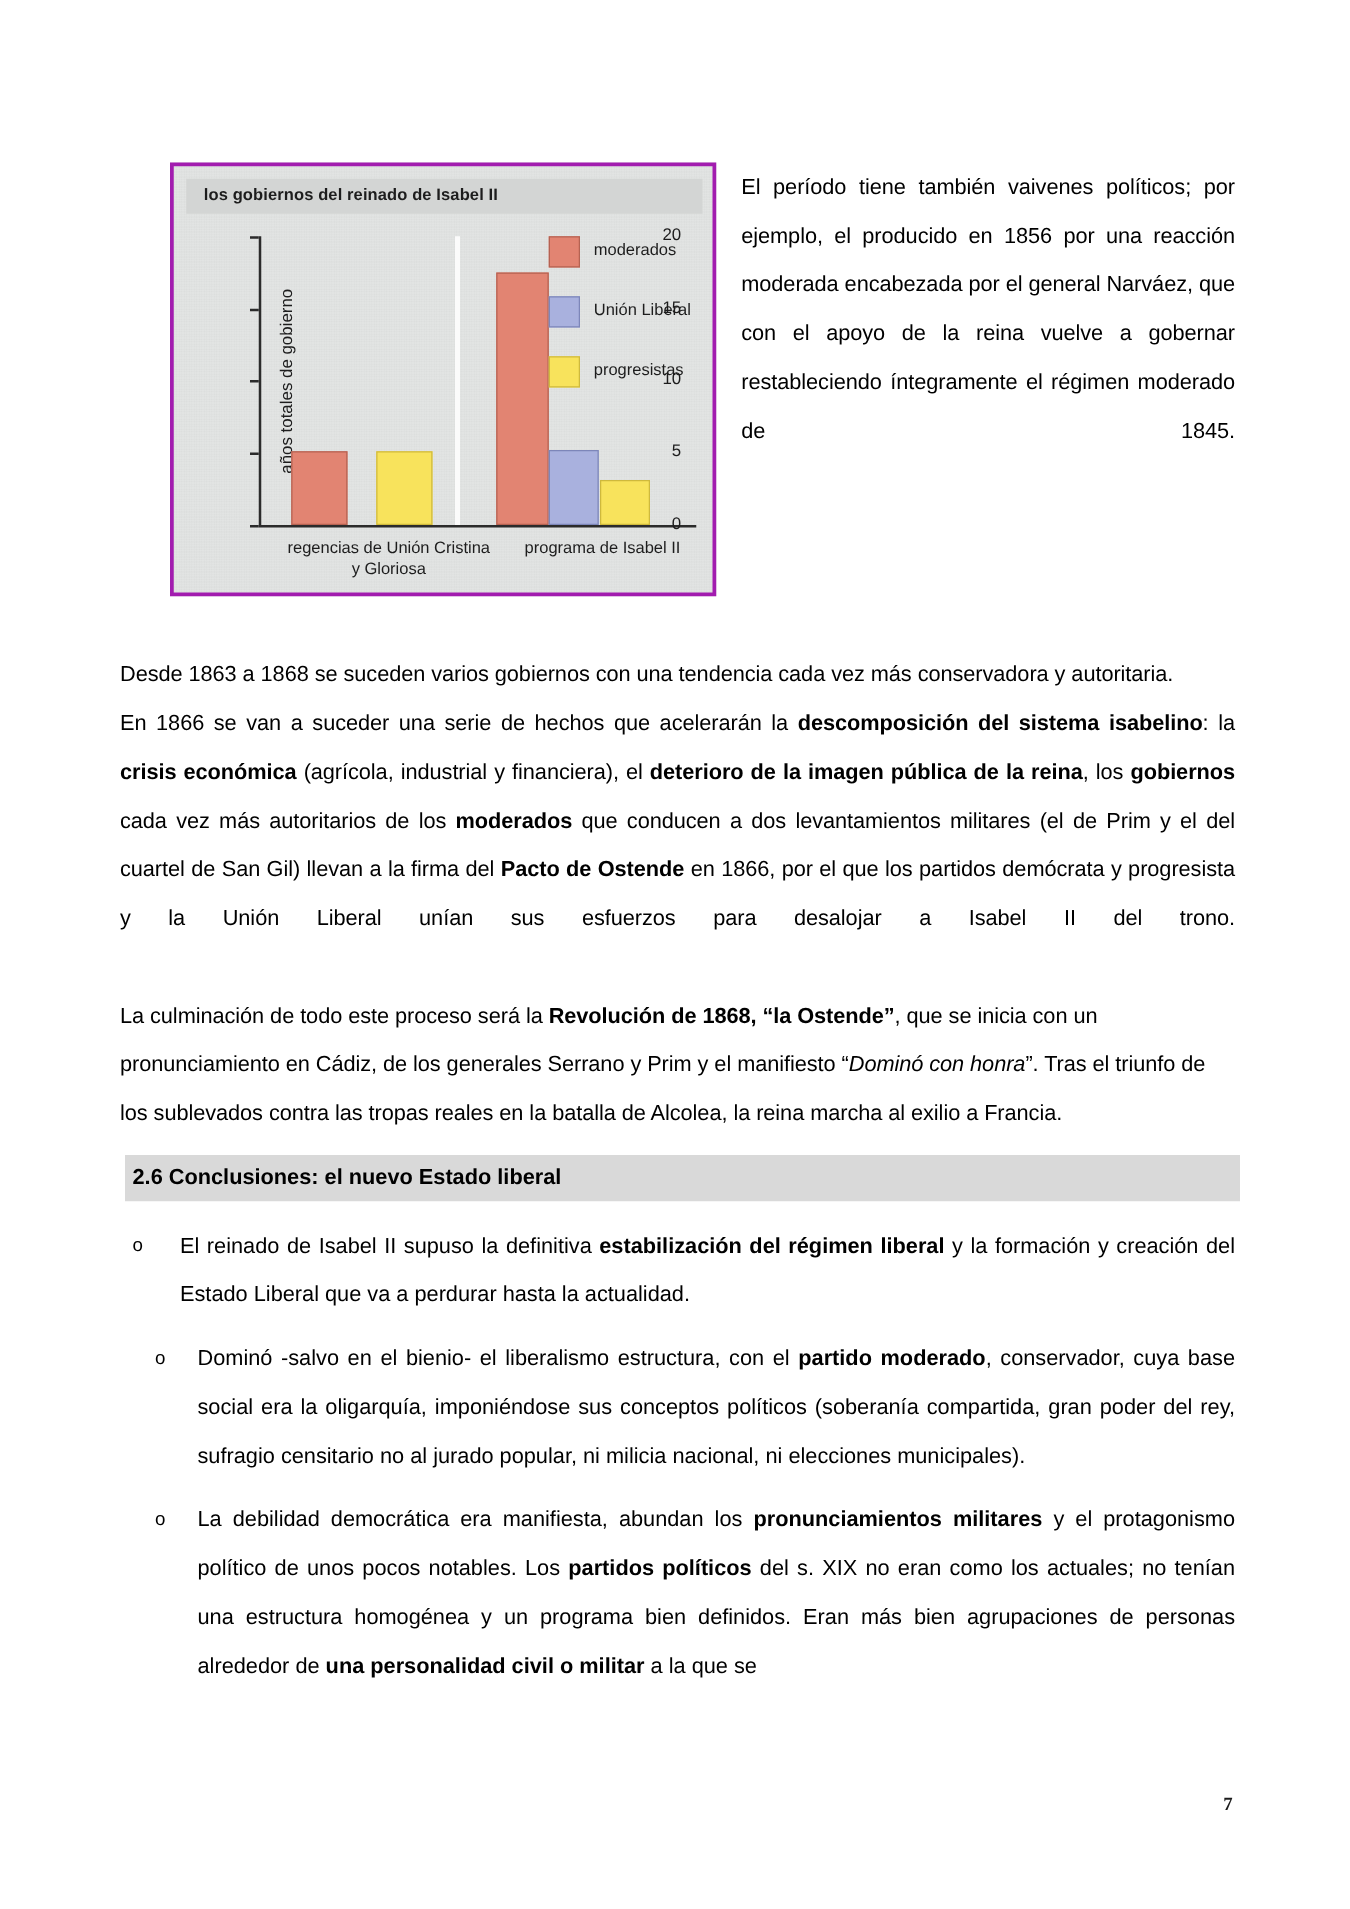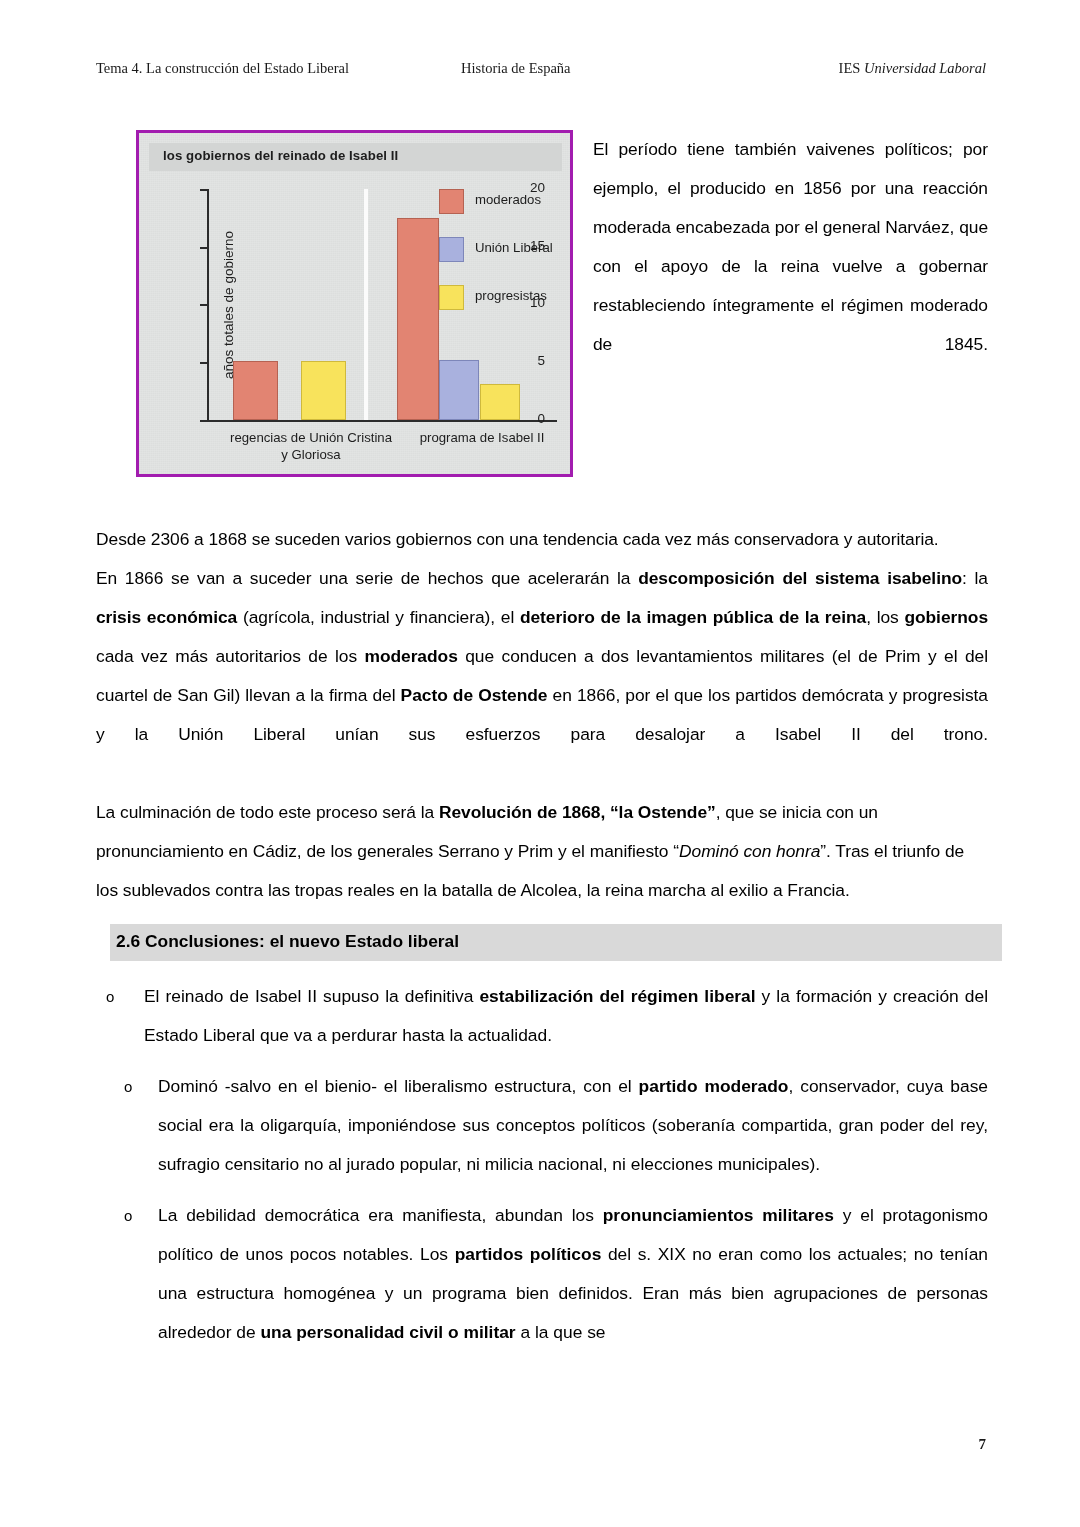--- a/index.html
+++ b/index.html
@@ -209,21 +209,21 @@
     position: absolute;
     left: 36px;
     top: 3px;
     font-size: 13.2px;
     color: #1d1d1d;
     white-space: nowrap;
   }
 
   
   .section-heading {
-    margin: 14px 0 0 14px;
+    margin: 14px 0 0 4px;
     background: #d9d9d9;
     font-size: 17.4px;
     font-weight: bold;
     padding: 7px 6px 9px 6px;
     box-sizing: border-box;
     width: 892px;
   }
 
   
   ul.lvl1, ul.lvl2 {
@@ -262,25 +262,20 @@
     color: #1a1a1a;
   }
 
   .clearfix::after { content: ""; display: block; clear: both; }
 </style>
 </head>
 <body>
 
 <div class="page">
 
-  <div class="doc-header">
-    <span class="hdr-left">Tema 4. La construcción del Estado Liberal</span>
-    <span class="hdr-center">Historia de España</span>
-    <span class="hdr-right"><span>IES </span><span class="ital">Universidad Laboral</span></span>
-  </div>
 
   <div class="content">
 
     <div class="clearfix">
 
       <div class="figure-float">
         <div class="chart-box">
           <div class="chart-noise"></div>
 
           <div class="chart-title-band"></div>
@@ -336,21 +331,21 @@
             </div>
             <div class="legend-row">
               <span class="legend-swatch progresistas"></span>
               <span class="legend-text">progresistas</span>
             </div>
           </div>
         </div>
       </div>
 
       <p class="para"><span>El período tiene también vaivenes políticos; por ejemplo, el producido en 1856 por una reacción moderada encabezada por el general Narváez, que con el apoyo de la reina vuelve a gobernar restableciendo íntegramente el régimen moderado de 1845.</span></p>
-      <p class="para nojust"><span>Desde 2306 a 1868 se suceden varios gobiernos con una tendencia cada vez más conservadora y autoritaria.</span></p>
+      <p class="para nojust"><span>Desde 1863 a 1868 se suceden varios gobiernos con una tendencia cada vez más conservadora y autoritaria.</span></p>
       <p class="para"><span>En 1866 se van a suceder una serie de hechos que acelerarán la </span><b>descomposición del sistema isabelino</b><span>: la </span><b>crisis económica</b><span> (agrícola, industrial y financiera), el </span><b>deterioro de la imagen pública de la reina</b><span>, los </span><b>gobiernos</b><span> cada vez más autoritarios de los </span><b>moderados</b><span> que conducen a dos levantamientos militares (el de Prim y el del cuartel de San Gil) llevan a la firma del </span><b>Pacto de Ostende</b><span> en 1866, por el que los partidos demócrata y progresista y la Unión Liberal unían sus esfuerzos para desalojar a Isabel II del trono.</span></p>
     </div>
 
     <p class="para nojust"><span>La culminación de todo este proceso será la </span><b>Revolución de 1868, “la Ostende”</b><span>, que se inicia con un pronunciamiento en Cádiz, de los generales Serrano y Prim y el manifiesto “</span><i>Dominó con honra</i><span>”.  Tras el triunfo de los sublevados contra las tropas reales en la batalla de Alcolea, la reina marcha al exilio a Francia.</span></p>
 
     <div class="section-heading">2.6 Conclusiones: el nuevo Estado liberal</div>
 
     <ul class="lvl1">
       <li class="bullet lvl1">
         <span class="marker">o</span>

